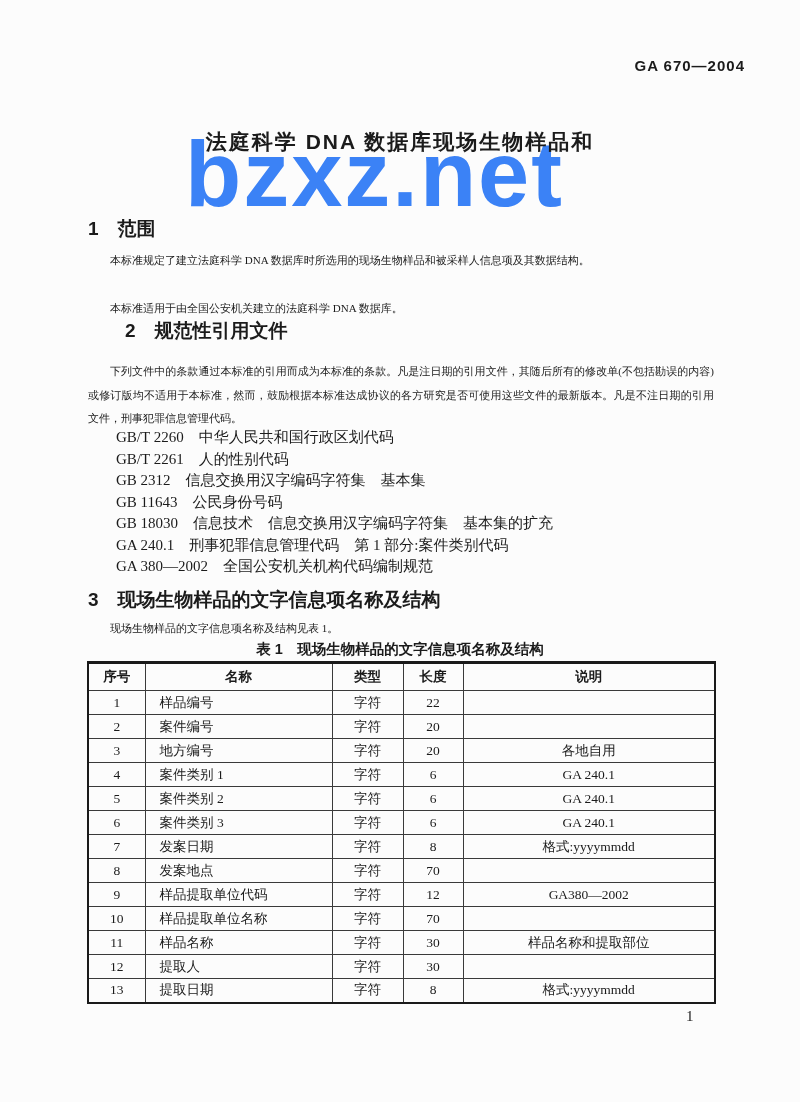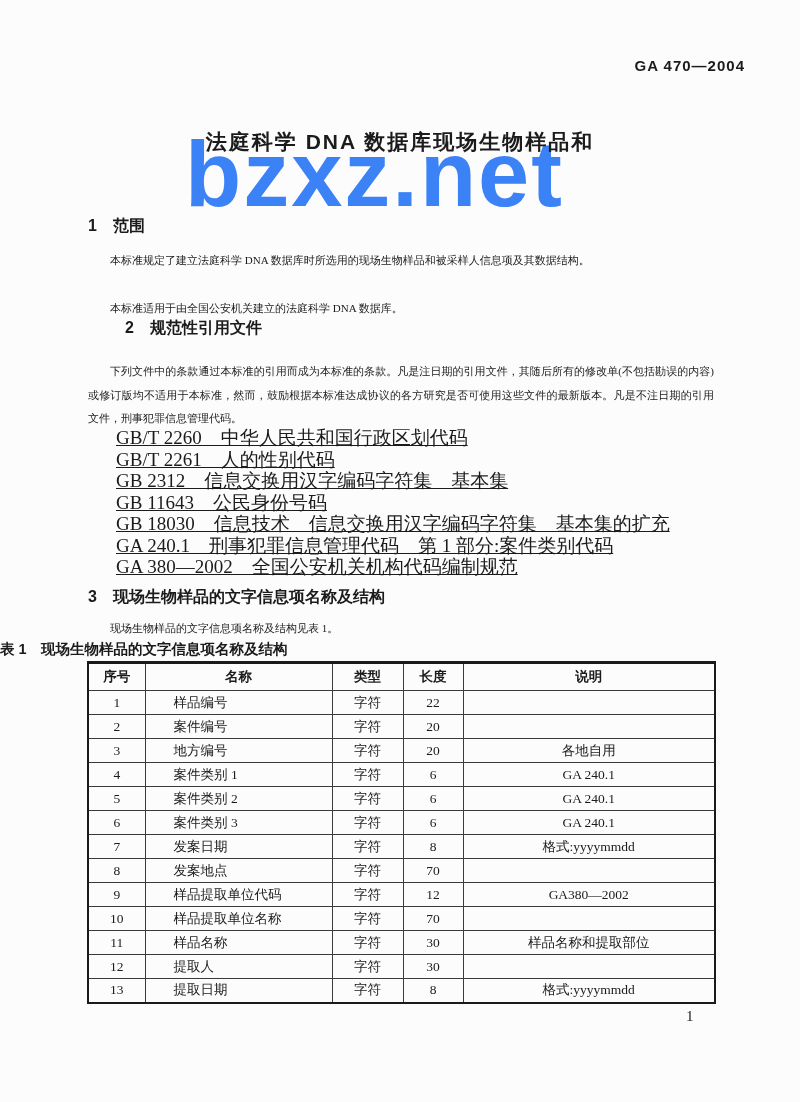--- a/index.html
+++ b/index.html
@@ -43,44 +43,43 @@
     text-align: center;
     font-size: 21px;
     font-weight: bold;
     line-height: 36px;
     letter-spacing: 2px;
     z-index: 1;
     font-family: "Liberation Sans", "DejaVu Sans", sans-serif;
   }
   .body-col { position: absolute; left: 88px; width: 626px; z-index: 1; }
   .sec-heading {
-    font-size: 16px;
+    font-size: 19px;
     font-weight: bold;
     font-family: "Liberation Sans", "DejaVu Sans", sans-serif;
   }
   .para {
     font-size: 11px;
     line-height: 23px;
     text-align: justify;
     text-indent: 2em;
   }
   .ref-list { list-style: none; }
   .ref-list li {
-    font-size: 19px;
+    font-size: 15px;
     line-height: 21.5px;
     margin-left: 28px;
     white-space: nowrap;
-    text-decoration: underline;
   }
   .table-title {
     position: absolute;
     top: 640px;
     left: 0;
     width: 100%;
-    text-align: left;
+    text-align: center;
     font-size: 14.5px;
     font-weight: bold;
     font-family: "Liberation Sans", "DejaVu Sans", sans-serif;
     z-index: 1;
   }
   table.info-table {
     position: absolute;
     top: 661px;
     left: 87px;
     width: 627px;
@@ -97,34 +96,34 @@
     height: 24px;
     overflow: hidden;
   }
   table.info-table { border: 2px solid #1a1a1a; border-top-width: 3px; }
   table.info-table th {
     height: 28px;
     font-weight: bold;
     font-family: "Liberation Sans", "DejaVu Sans", sans-serif;
     margin-top: 28px;
   }
-  table.info-table td:nth-child(2) { text-align: left; padding-left: 28px; }
+  table.info-table td:nth-child(2) { text-align: left; padding-left: 14px; }
   .page-number {
     position: absolute;
     top: 1008px;
     left: 686px;
     font-size: 15px;
   }
 </style>
 </head>
 <body>
 
 <div class="page">
 
-  <div class="doc-number">GA 470—2004</div>
+  <div class="doc-number">GA 670—2004</div>
 
   <div class="watermark">bzxz.net</div>
 
   <div class="doc-title">
     <div>法庭科学 DNA 数据库现场生物样品和</div>
   </div>
 
   <div class="body-col" style="top:216px;">
     <div class="sec-heading">1　范围</div>
   </div>

